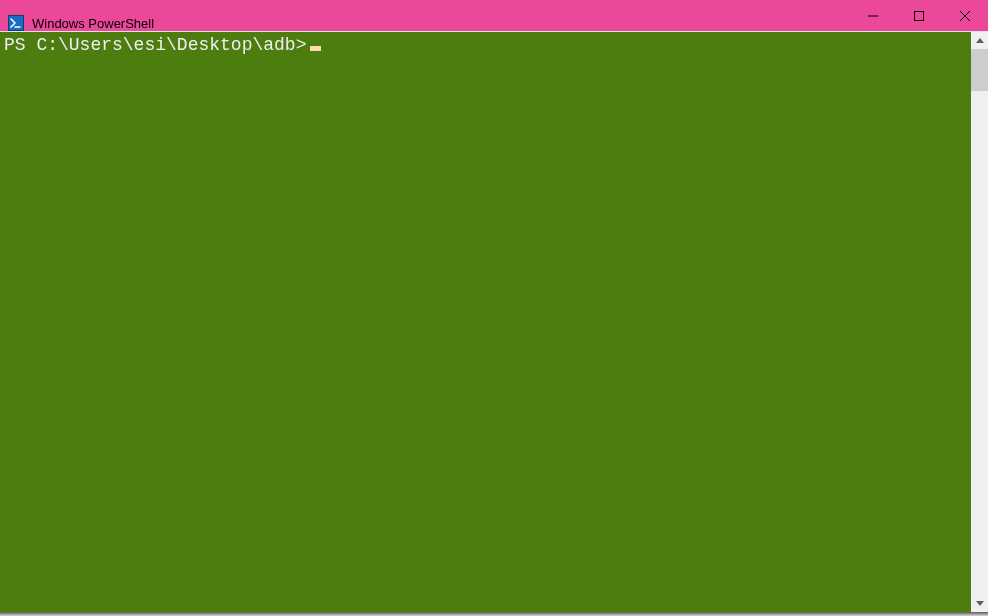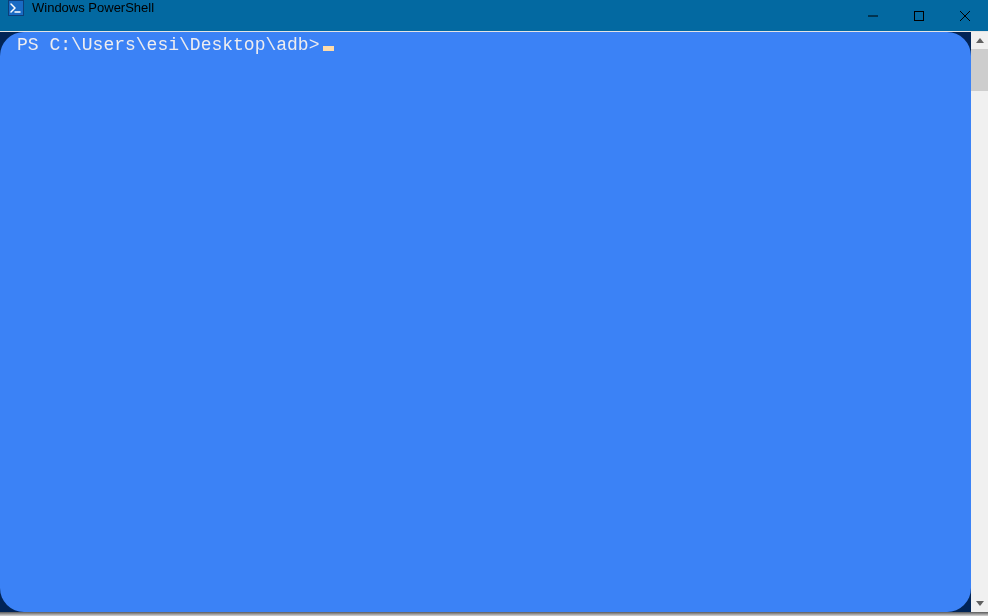--- a/index.html
+++ b/index.html
@@ -11,23 +11,23 @@
       width: 988px;
       height: 616px;
       font-family: "Segoe UI", Tahoma, sans-serif;
       background: #ffffff;
       overflow: hidden;
       display: flex;
       flex-direction: column;
     }
     .titlebar {
       height: 32px;
-      background: #0369a1;
+      background: #ec4899;
       display: flex;
-      align-items: flex-start;
+      align-items: flex-end;
       border-bottom: 1px solid #e5e5e5;
       user-select: none;
     }
     .titlebar-icon {
       width: 16px;
       height: 16px;
       margin-left: 8px;
       margin-right: 8px;
       display: flex;
       align-items: center;
@@ -58,29 +58,28 @@
     }
     .console-wrap {
       flex: 1;
       display: flex;
       background: #012456;
       position: relative;
       min-height: 0;
     }
     .console {
       flex: 1;
-      background: #3b82f6;
+      background: #4d7c0f;
       color: #eeedf0;
       font-family: Consolas, "Courier New", monospace;
       font-size: 18px;
       line-height: 22px;
-      padding: 2px 17px;
+      padding: 2px 4px;
       white-space: pre;
       overflow: hidden;
-      border-radius: 24px;
     }
     .prompt-line {
       display: inline;
     }
     .cursor {
       display: inline-block;
       width: 11px;
       height: 5px;
       background: #fedba9;
       vertical-align: -1px;

